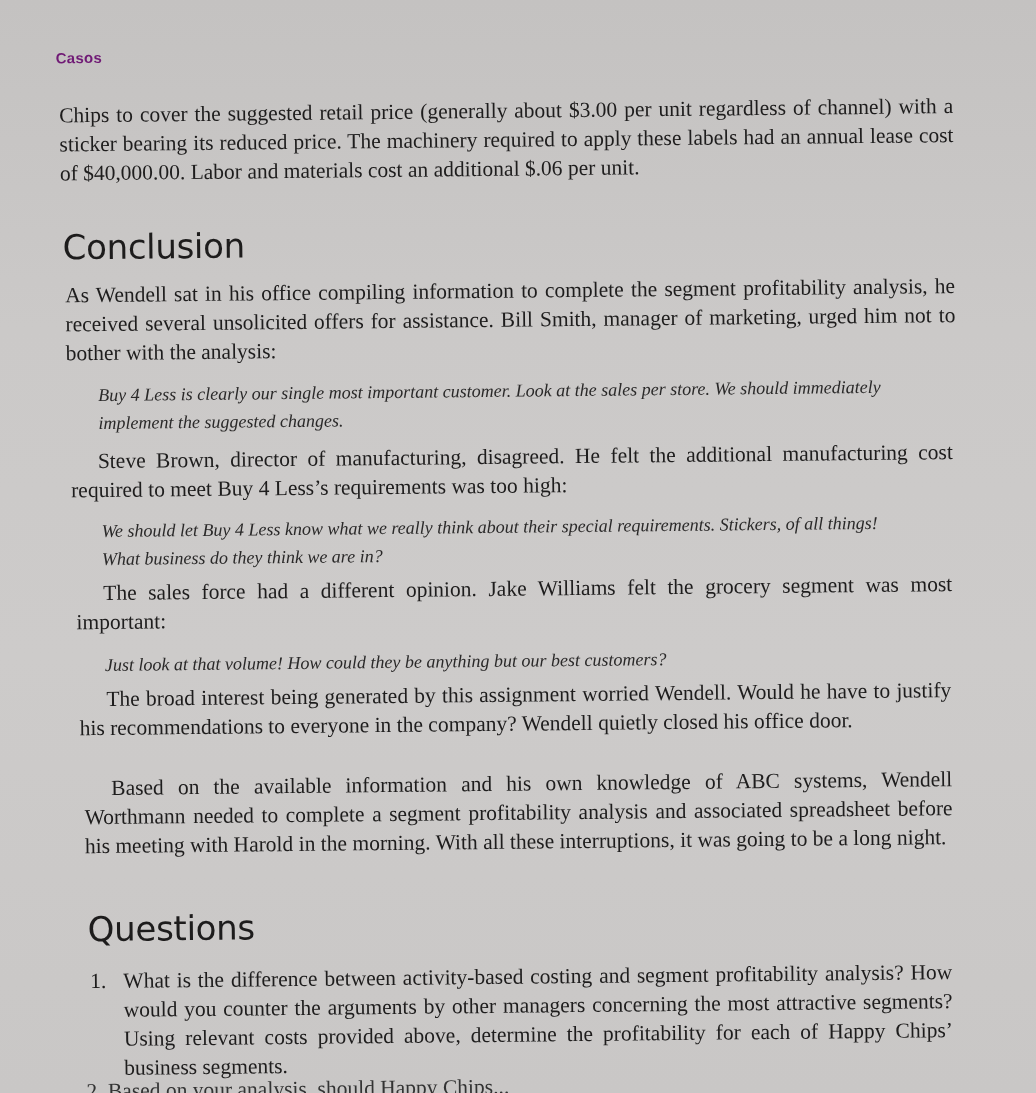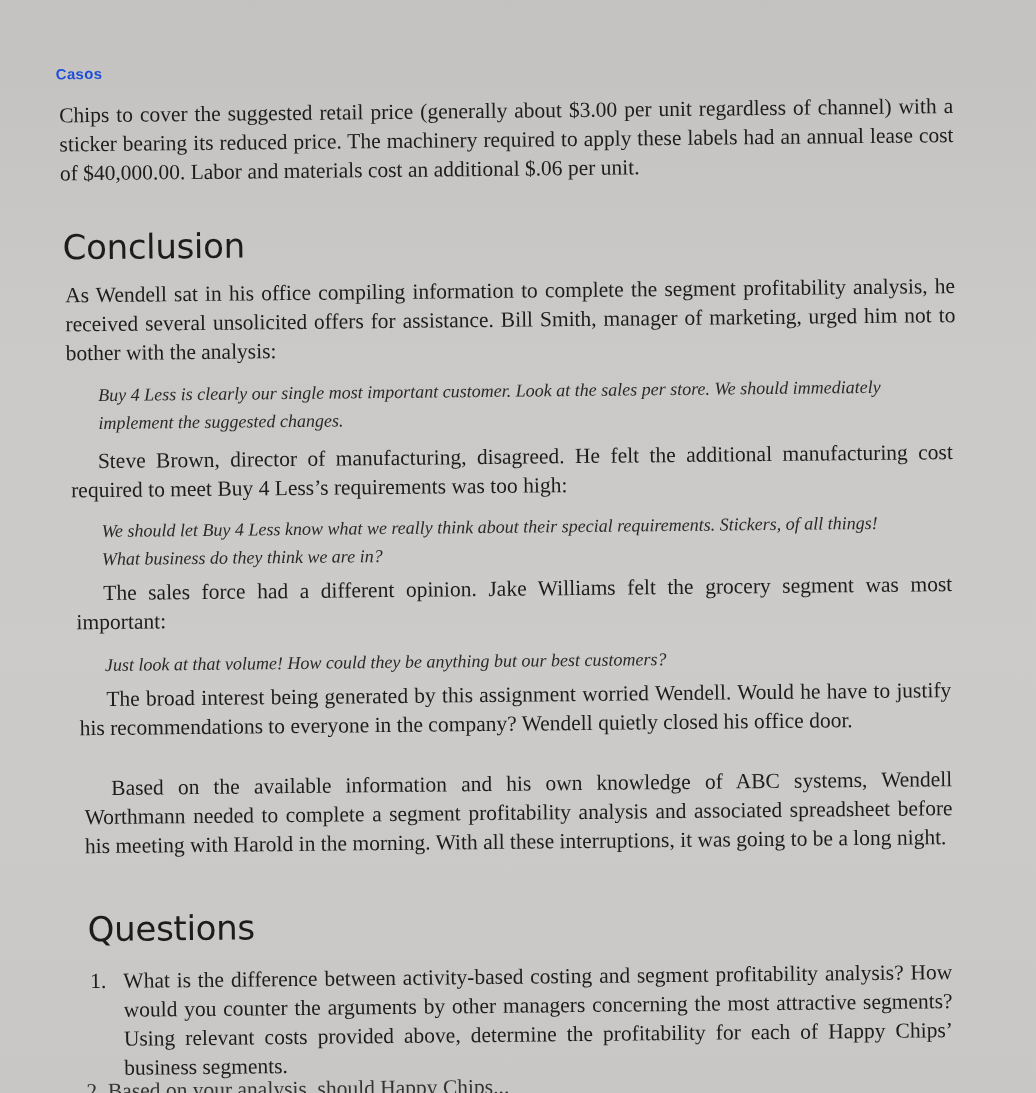--- a/index.html
+++ b/index.html
@@ -8,23 +8,23 @@
       background: linear-gradient(180deg, #c4c2c1 0%, #cbc9c8 30%, #cdcbca 60%, #c9c7c6 100%);
       position: relative;
       font-family: "Liberation Serif", "DejaVu Serif", serif;
       color: #1e1d1d;
     }
     .page {
       position: absolute; left: 0; top: 0; width: 1036px; height: 1093px;
       transform: rotate(-0.6deg); transform-origin: 0 0;
     }
     .running-head {
-      position: absolute; left: 55px; top: 66px;
+      position: absolute; left: 55px; top: 50px;
       font-family: "Liberation Sans", "DejaVu Sans", sans-serif;
-      font-weight: bold; font-size: 15px; letter-spacing: 0.3px; color: #1d4ed8;
+      font-weight: bold; font-size: 15px; letter-spacing: 0.3px; color: #701a75;
     }
     .para {
       position: absolute; font-size: 21.5px; line-height: 29px;
       text-align: justify; margin: 0;
     }
     .para.indent { text-indent: 27px; }
     .quote {
       position: absolute; font-style: italic; font-size: 18px; line-height: 28px;
       margin: 0; color: #2a2929;
     }

